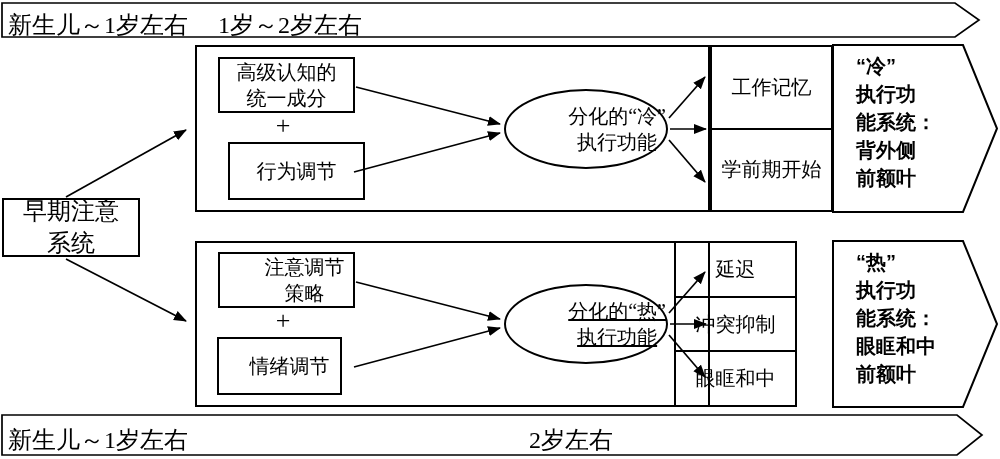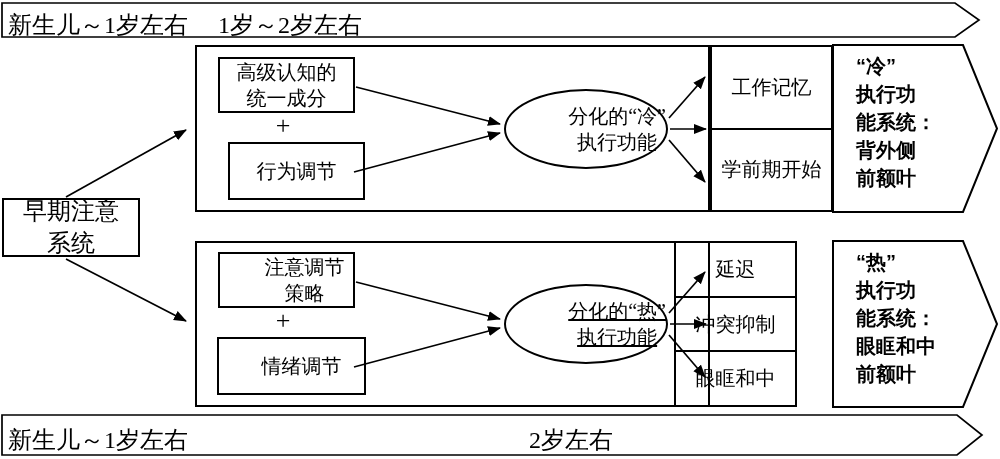--- a/index.html
+++ b/index.html
@@ -118,21 +118,21 @@
 
   <div class="abs container" style="left:195px; top:241px; width:515px; height:166px;"></div>
 
   <div class="abs box" style="left:218px; top:252px; width:137px; height:56px;padding-left:36px;">
     <span class="ml">注意调节
 策略</span>
   </div>
 
   <div class="abs plus" style="left:263px; top:306px; width:40px; height:30px;">+</div>
 
-  <div class="abs box" style="left:217px; top:337px; width:149px; height:58px;padding-left:20px;">
+  <div class="abs box" style="left:217px; top:337px; width:125px; height:58px;padding-left:20px;">
     <span>情绪调节</span>
   </div>
 
   <div class="abs ellipse" style="left:504px; top:284px; width:164px; height:80px;text-decoration:underline;">
     <span class="ml">分化的“热”
 执行功能</span>
   </div>
 
   <div class="abs cells" style="left:674px; top:241px; width:123px; height:166px;">
     <div class="cell">延迟</div>

